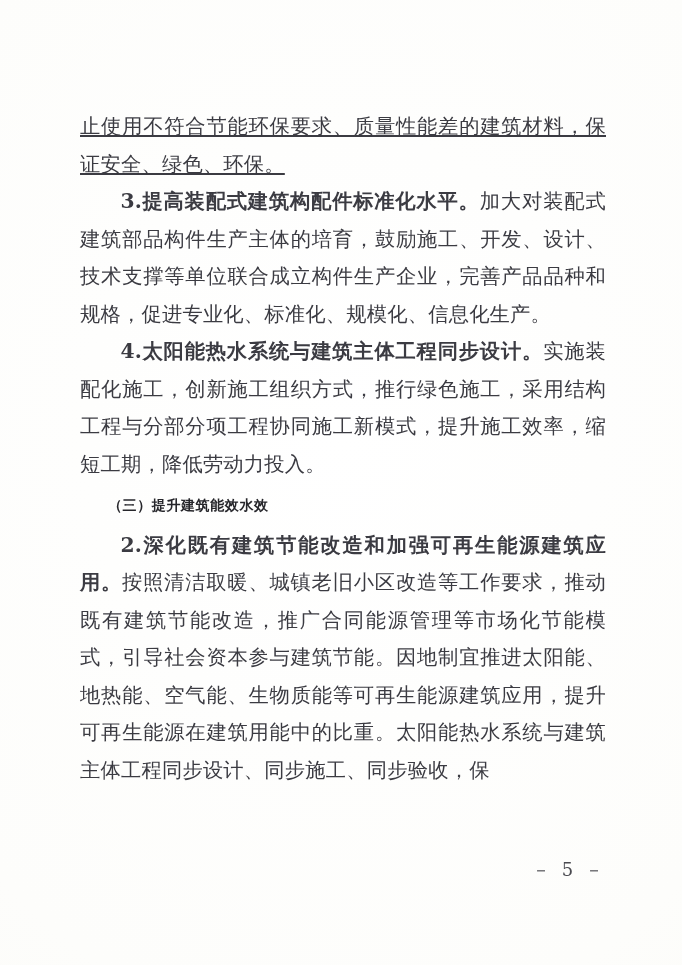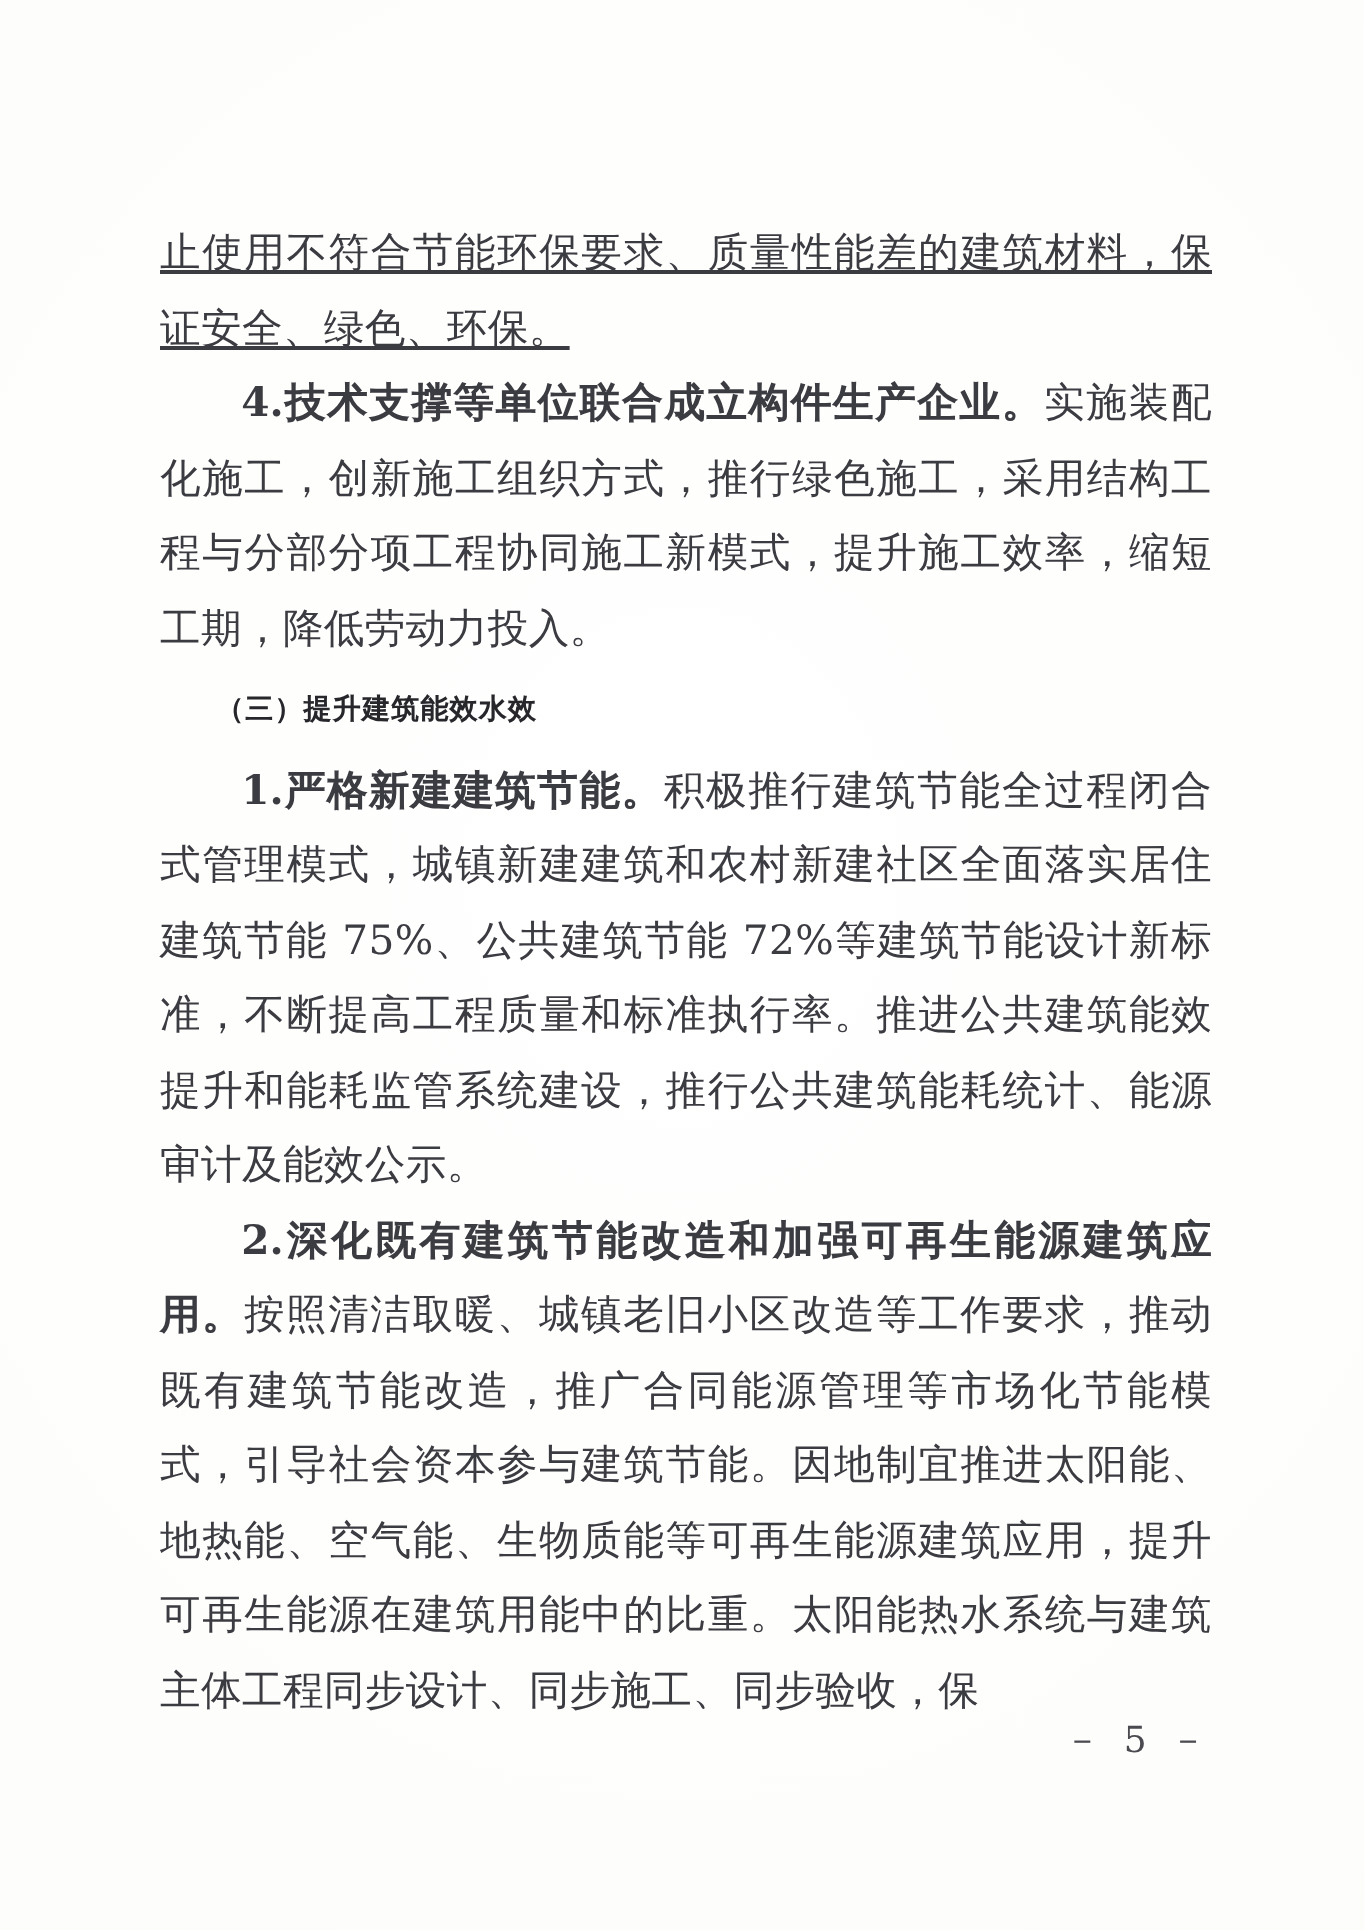--- a/index.html
+++ b/index.html
@@ -85,26 +85,26 @@
 </style>
 </head>
 <body>
 
 <div class="page">
 
   <div class="content">
 
     <p class="para cont">止使用不符合节能环保要求、质量性能差的建筑材料，保证安全、绿色、环保。</p>
 
+    <p class="para"><span class="num lead">3.</span><span class="lead">提高装配式建筑构配件标准化水平。</span><span>加大对装配式建筑部品构件生产主体的培育，鼓励施工、开发、设计、技术支撑等单位联合成立构件生产企业，完善产品品种和规格，促进专业化、标准化、规模化、信息化生产。</span></p>
 
-    <p class="para"><span class="num lead">4.</span><span class="lead">技术支撑等单位联合成立构件生产企业。</span><span>实施装配化施工，创新施工组织方式，推行绿色施工，采用结构工程与分部分项工程协同施工新模式，提升施工效率，缩短工期，降低劳动力投入。</span></p>
+    <p class="para"><span class="num lead">4.</span><span class="lead">太阳能热水系统与建筑主体工程同步设计。</span><span>实施装配化施工，创新施工组织方式，推行绿色施工，采用结构工程与分部分项工程协同施工新模式，提升施工效率，缩短工期，降低劳动力投入。</span></p>
 
     <h2 class="section-heading">（三）提升建筑能效水效</h2>
 
-    <p class="para"><span class="num lead">1.</span><span class="lead">严格新建建筑节能。</span><span>积极推行建筑节能全过程闭合式管理模式，城镇新建建筑和农村新建社区全面落实居住建筑节能 75%、公共建筑节能 72%等建筑节能设计新标准，不断提高工程质量和标准执行率。推进公共建筑能效提升和能耗监管系统建设，推行公共建筑能耗统计、能源审计及能效公示。</span></p>
 
     <p class="para"><span class="num lead">2.</span><span class="lead">深化既有建筑节能改造和加强可再生能源建筑应用。</span><span>按照清洁取暖、城镇老旧小区改造等工作要求，推动既有建筑节能改造，推广合同能源管理等市场化节能模式，引导社会资本参与建筑节能。因地制宜推进太阳能、地热能、空气能、生物质能等可再生能源建筑应用，提升可再生能源在建筑用能中的比重。太阳能热水系统与建筑主体工程同步设计、同步施工、同步验收，保</span></p>
 
   </div>
 
   <div class="pagenum">－ 5 －</div>
 
 </div>
 
 </body></html>

